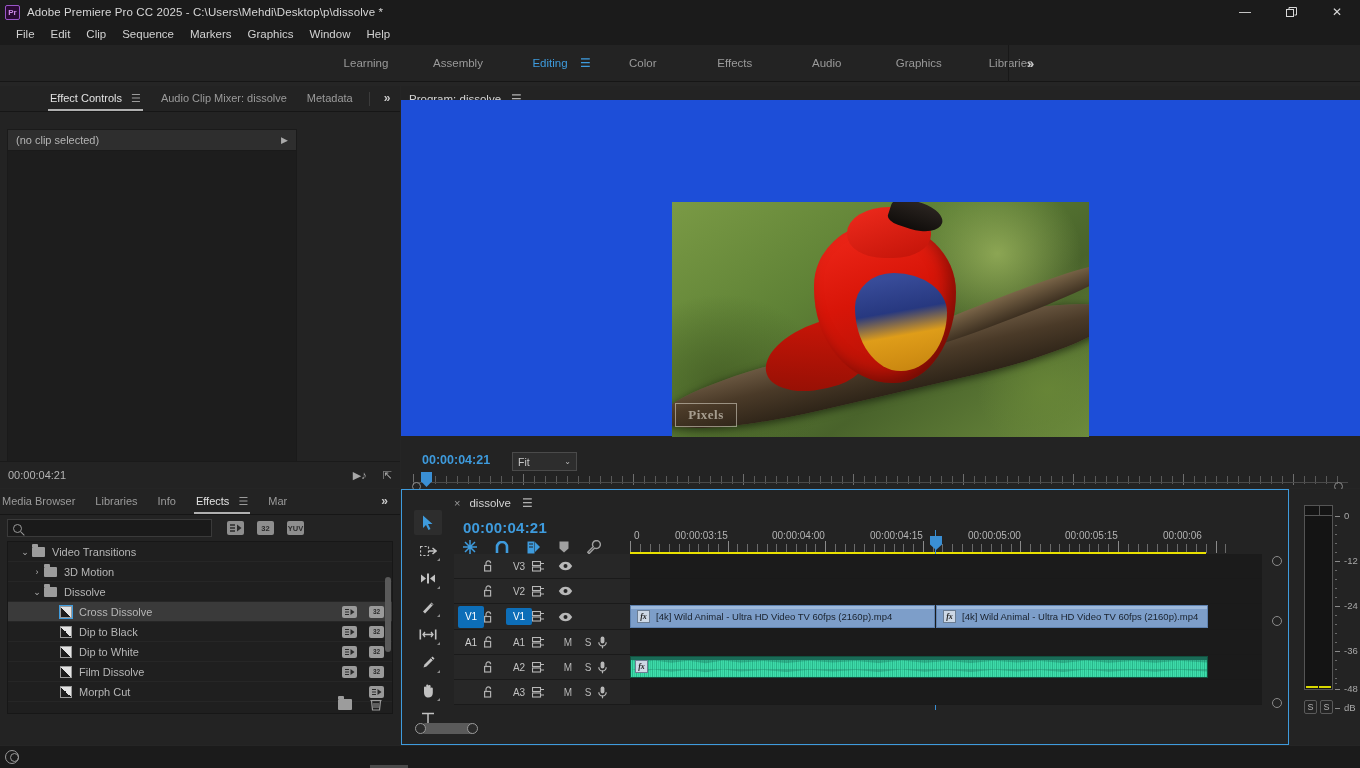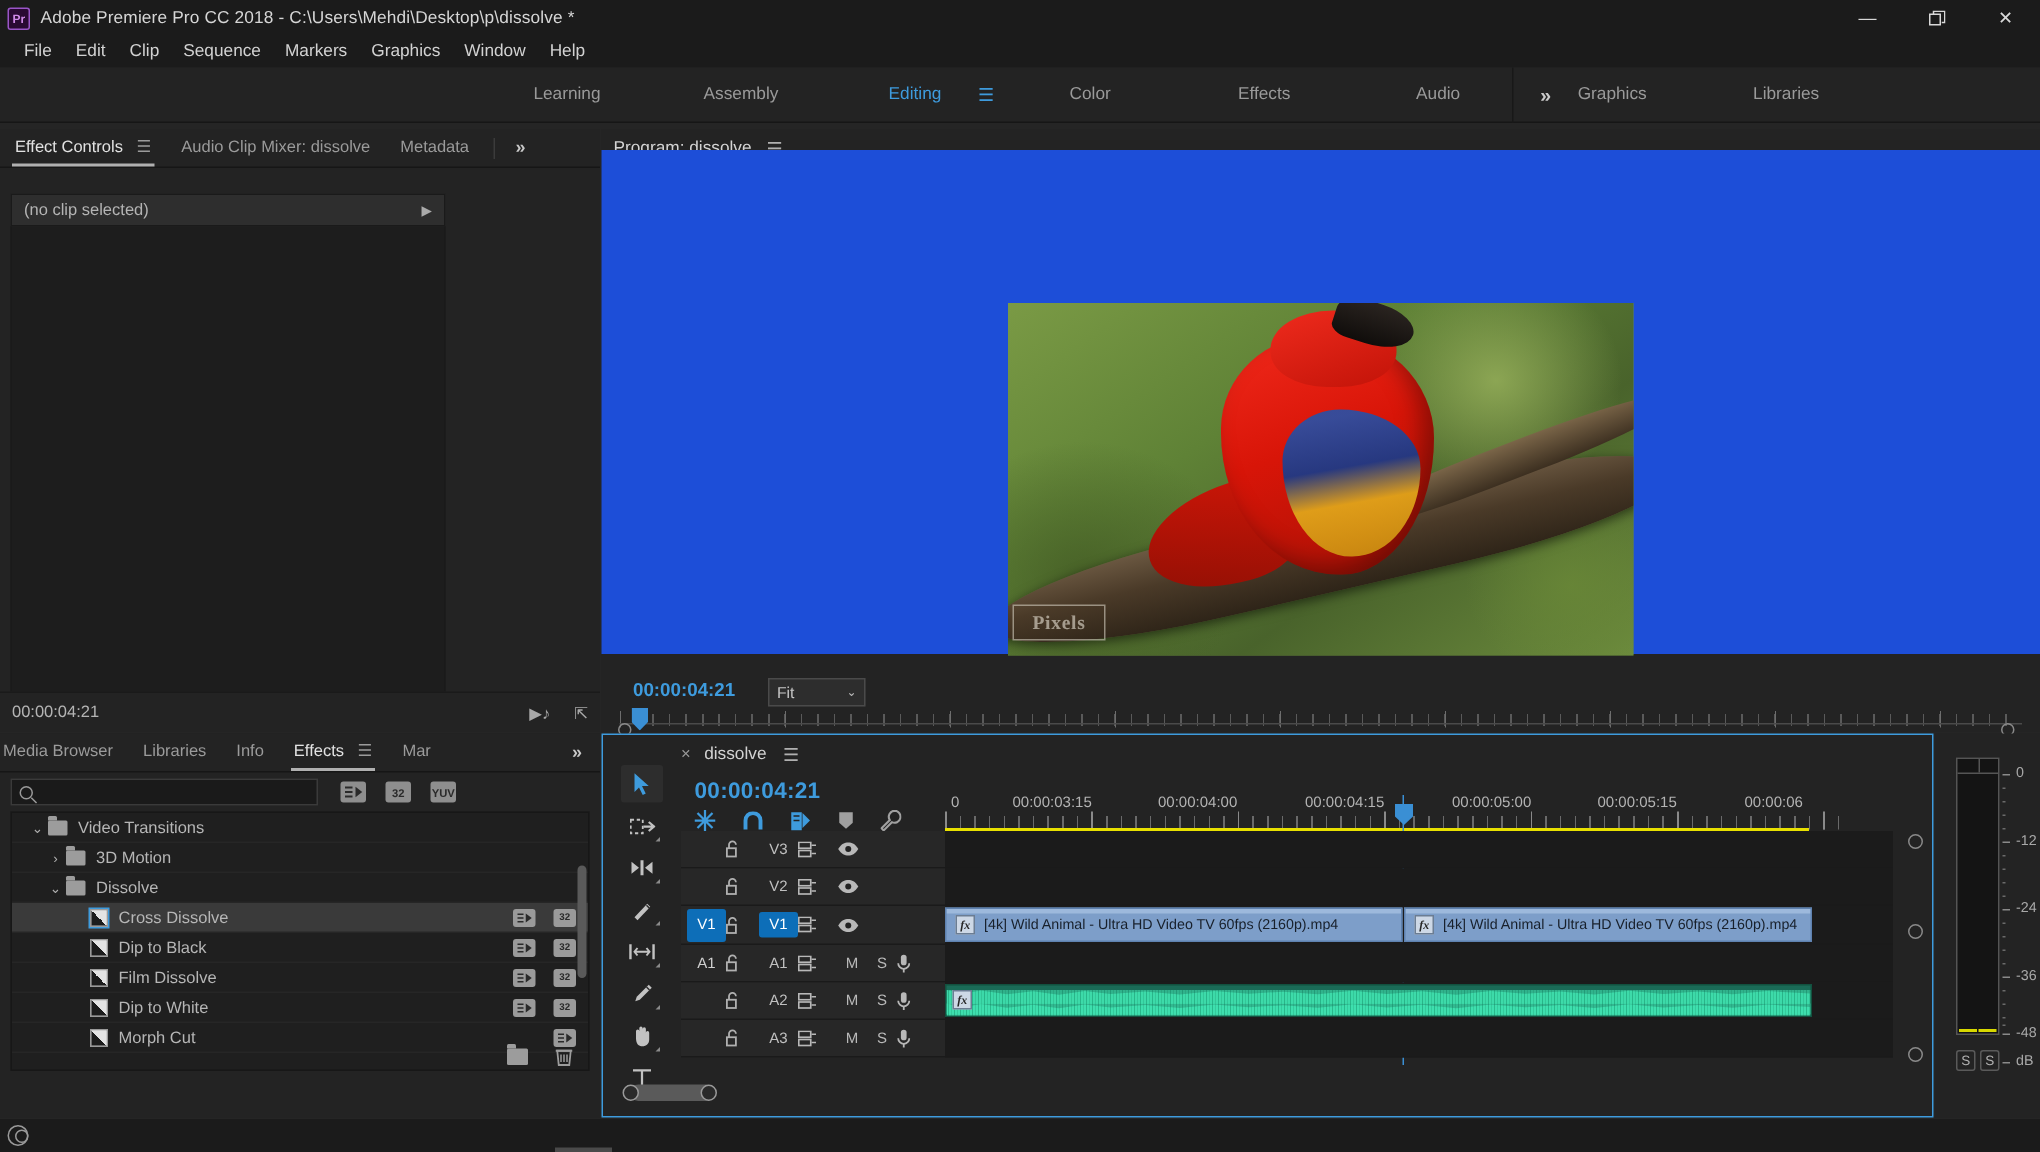--- a/index.html
+++ b/index.html
@@ -43,37 +43,37 @@
   }
 
   
   .workspacebar {
     position: absolute; top: 45px; left: 0; width: 1360px; height: 37px;
     background: #232323; border-bottom: 1px solid #161616;
     display: flex; align-items: center;
   }
   .ws-inner { position: absolute; left: 320px; top: 0; height: 37px; display: flex; align-items: center; }
   .ws-tab {
-    font-size: 11.5px; color: #9a9a9a; padding: 0 0; margin: 12px;
+    font-size: 11.5px; color: #9a9a9a; padding: 0 0; margin: 0;
     width: 92px; text-align: center; line-height: 37px;
   }
   .ws-tab.active { color: #3e9bdd; }
   .ws-hamb { margin-left: -16px; margin-right: 6px; color: #3e9bdd; font-size: 12px; line-height: 37px; }
   .ws-overflow {
     position: absolute; left: 1008px; top: 0; width: 44px; height: 37px;
     border-left: 1px solid #181818;
     display: flex; align-items: center; justify-content: center;
     color: #c9c9c9; font-size: 13px; font-weight: bold;
   }
 
   
   .panel { position: absolute; background: #232323; }
   .panel-tabs {
     height: 26px; background: #232323; display: flex; align-items: flex-end;
-    border-bottom: 1px solid #161616; position: relative;
+    border-bottom: 1px solid #161616; position: relative; padding-left: 40px;
   }
   .ptab {
     font-size: 11px; color: #9b9b9b; padding: 0 10px; height: 25px; line-height: 25px;
     position: relative; white-space: nowrap;
   }
   .ptab.active { color: #e2e2e2; }
   .ptab.active::after {
     content: ""; position: absolute; left: 8px; right: 8px; bottom: 0;
     height: 2px; background: #b0b0b0;
   }
@@ -392,21 +392,21 @@
   .taskbar-hint { position: absolute; left: 370px; bottom: 0; width: 38px; height: 3px; background: #4a4a4a; }
   svg { display: block; }
 </style>
 </head>
 <body>
 
 <div class="app">
 
   <div class="titlebar">
     <div class="pr-logo">Pr</div>
-    <div class="title-text">Adobe Premiere Pro CC 2018 - C:\Users\Mehdi\Desktop\p\dissolve *</div>
+    <div class="title-text">Adobe Premiere Pro CC 2025 - C:\Users\Mehdi\Desktop\p\dissolve *</div>
     <div class="win-btns">
       <div class="win-btn">—</div>
       <div class="win-btn">
         <svg width="11" height="11" viewBox="0 0 11 11">
             <rect x="0.5" y="2.5" width="7" height="7" fill="none" stroke="#d8d8d8" stroke-width="1"></rect>
             <path d="M3 2.5 V0.5 H10.5 V8 H8.5" fill="none" stroke="#d8d8d8" stroke-width="1"></path>
           </svg>
       </div>
       <div class="win-btn close">✕</div>
     </div>
@@ -661,35 +661,35 @@
                 <path d="M1 1.5h4M1 4h4M1 6.5h4" stroke="#2a2a2a" stroke-width="1"></path>
                 <path d="M6.5 1v6l4-3z" fill="#2a2a2a"></path>
               </svg>
           </span>
           <span class="bsm">32</span>
         </span>
       </div>
 
       <div class="tr-row">
         <span class="fxicon" style="margin-left:52px"></span>
-        <span>Film Dissolve</span>
+        <span>Dip to White</span>
         <span class="tr-badges">
           <span class="bsm">
             <svg width="11" height="8" viewBox="0 0 11 8">
                 <path d="M1 1.5h4M1 4h4M1 6.5h4" stroke="#2a2a2a" stroke-width="1"></path>
                 <path d="M6.5 1v6l4-3z" fill="#2a2a2a"></path>
               </svg>
           </span>
           <span class="bsm">32</span>
         </span>
       </div>
 
       <div class="tr-row">
         <span class="fxicon" style="margin-left:52px"></span>
-        <span>Dip to White</span>
+        <span>Film Dissolve</span>
         <span class="tr-badges">
           <span class="bsm">
             <svg width="11" height="8" viewBox="0 0 11 8">
                 <path d="M1 1.5h4M1 4h4M1 6.5h4" stroke="#2a2a2a" stroke-width="1"></path>
                 <path d="M6.5 1v6l4-3z" fill="#2a2a2a"></path>
               </svg>
           </span>
           <span class="bsm">32</span>
         </span>
       </div>

